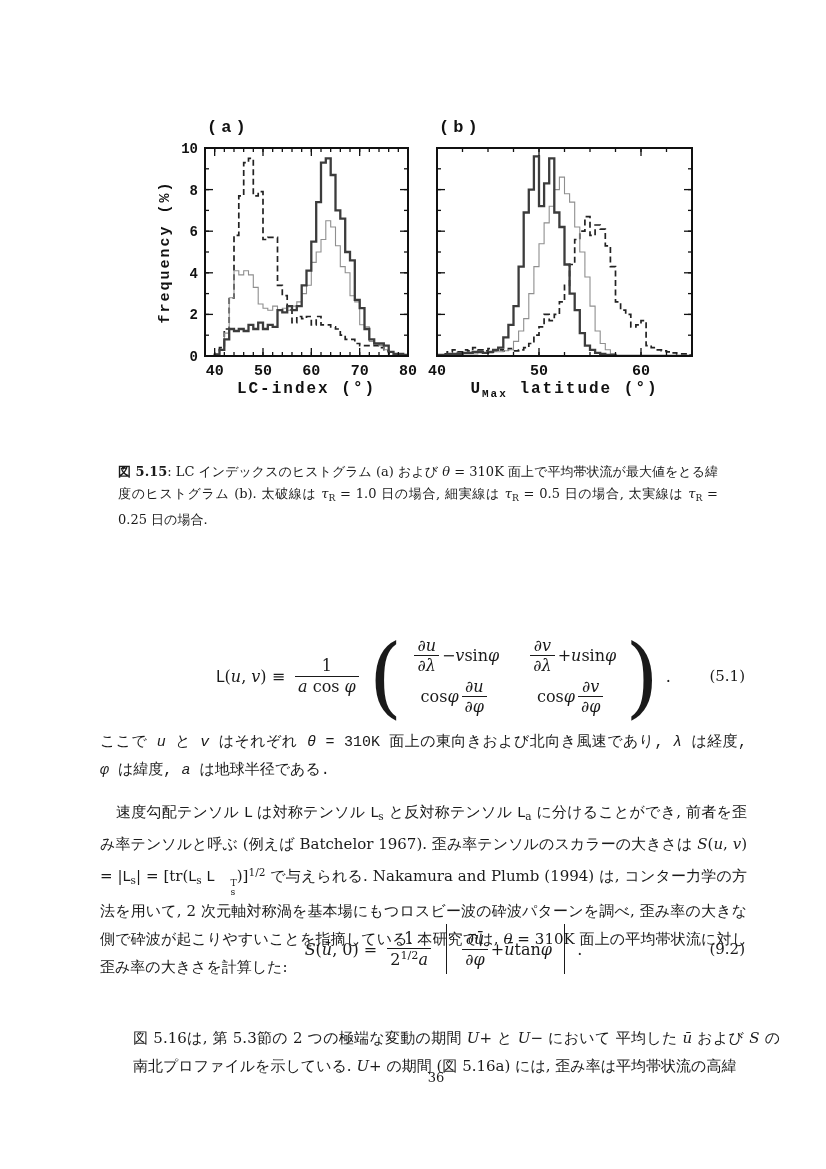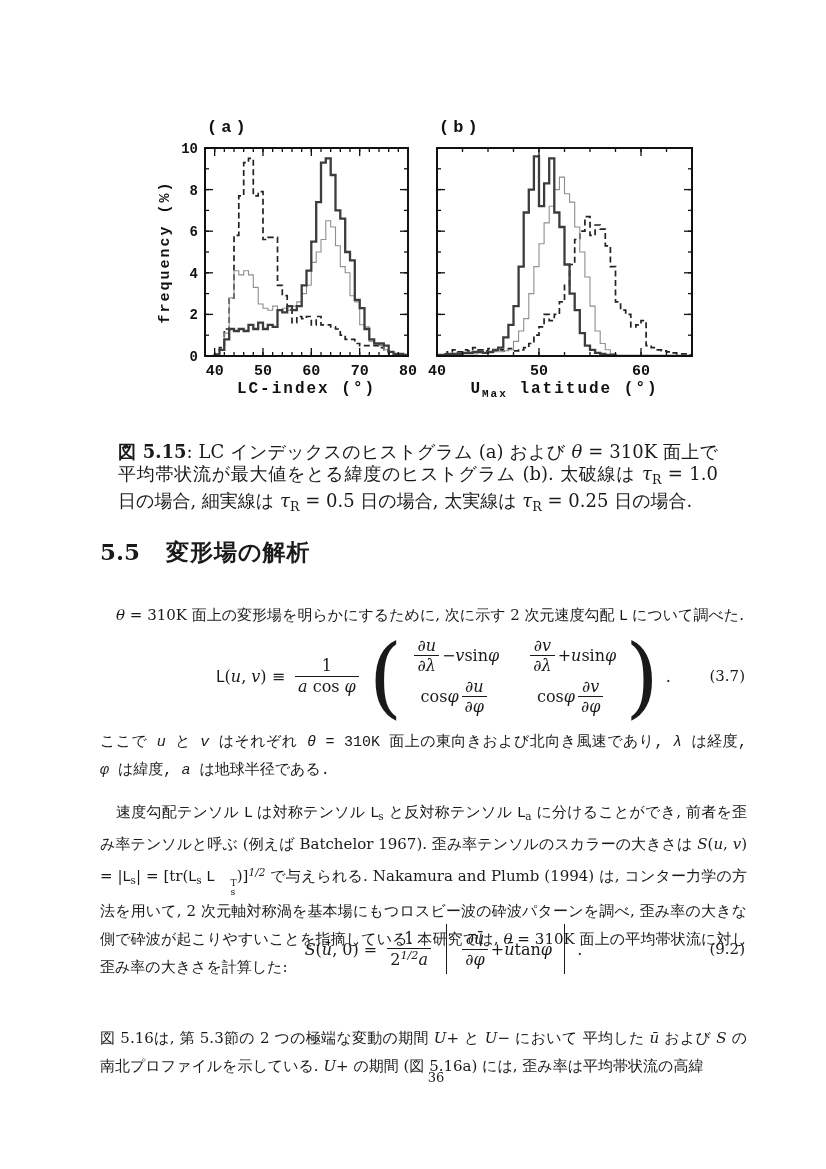--- a/index.html
+++ b/index.html
@@ -1,45 +1,45 @@
 <!DOCTYPE html>
 <html><head>
 <meta charset="utf-8">
 <style>
   html,body{margin:0;padding:0;background:#ffffff;}
   .page{position:relative;width:826px;height:1169px;background:#fff;overflow:hidden;
         font-family:"DejaVu Serif","Liberation Serif",serif;color:#1a1a1a;}
-  .caption{position:absolute;left:118px;top:423px;width:600px;font-size:18px;
+  .caption{position:absolute;left:118px;top:448px;width:600px;font-size:13px;
            line-height:21.5px;text-align:justify;}
   .section-heading{position:absolute;left:100px;top:518px;font-size:23px;font-weight:bold;}
   .section-number{font-family:"DejaVu Serif","Liberation Serif",serif;margin-right:26px;}
   .section-title{font-family:"DejaVu Sans","Liberation Sans",sans-serif;letter-spacing:1px;}
   .para{position:absolute;left:100px;width:647px;font-size:15px;line-height:28px;text-align:justify;}
   .indent{text-indent:16px;}
-  #p1{top:586px;} #p2{top:714px;font-family:Liberation Mono, monospace;} #p3{top:783px;} #p4{top:1009px;}
+  #p1{top:586px;} #p2{top:714px;font-family:Liberation Mono, monospace;} #p3{top:783px;} #p4{top:1009px;margin-left:33px;}
   .eq-row{position:absolute;left:100px;width:647px;display:flex;align-items:center;
           justify-content:center;font-size:16px;}
   #eq1{top:628px;height:96px;} #eq2{top:919px;height:60px;}
   .eq-center{display:flex;align-items:center;gap:7px;padding-left:40px;}
   .eq-number{position:absolute;right:2px;top:50%;transform:translateY(-50%);font-size:15px;}
   .frac{display:inline-flex;flex-direction:column;align-items:center;vertical-align:middle;
         margin:0 3px;line-height:1.2;text-align:center;}
   .fnum{display:block;padding:0 3px;}
   .fden{display:block;border-top:1px solid #1a1a1a;padding:0 3px;}
   .frac.auto .fnum,.frac.auto .fden{font-style:italic;}
   .matrix{display:grid;grid-template-columns:auto auto;column-gap:28px;row-gap:2px;
           justify-items:center;align-items:center;margin:0 2px;}
   .mcell{display:inline-flex;align-items:center;}
   .bigparen{font-size:86px;line-height:1;font-family:"DejaVu Serif",serif;transform:scaleY(1.02);}
   .absbar{width:1.3px;height:50px;background:#1a1a1a;margin:0 5px;align-self:center;}
   .seg-i{font-style:italic;}
   .seg-b{font-weight:bold;}
   .seg-sf{font-family:"DejaVu Sans","Liberation Sans",sans-serif;font-size:0.95em;}
   .seg-sub{font-size:0.7em;vertical-align:-0.3em;}
-  .seg-sup{font-size:0.7em;vertical-align:0.5em;font-style:italic;}
+  .seg-sup{font-size:0.7em;vertical-align:0.5em;}
   .stack{display:inline-flex;flex-direction:column;align-items:flex-start;font-size:0.62em;
          line-height:1.05;vertical-align:-0.45em;}
   .page-number{position:absolute;left:100px;width:672px;top:1070px;text-align:center;font-size:13px;}
 </style>
 </head>
 <body>
 
 <div class="page">
 
   <svg id="figure-svg" width="590" height="292" style="position:absolute;left:135px;top:108px">
@@ -223,25 +223,21 @@
       <line x1="302" y1="81.6" x2="310" y2="81.6" stroke="#111" stroke-width="1.3"></line>
       <line x1="557" y1="81.6" x2="549" y2="81.6" stroke="#111" stroke-width="1.3"></line>
       <line x1="302" y1="40" x2="310" y2="40" stroke="#111" stroke-width="1.3"></line>
       <line x1="557" y1="40" x2="549" y2="40" stroke="#111" stroke-width="1.3"></line>
       <text x="304" y="24" font-size="17" font-weight="bold" fill="#111" style="font-family: &quot;Liberation Mono&quot;, &quot;DejaVu Sans Mono&quot;, monospace; letter-spacing: 4px;">(b)</text>
       <text x="429.5" y="285" text-anchor="middle" font-size="16" font-weight="bold" fill="#111" style="font-family: &quot;Liberation Mono&quot;, &quot;DejaVu Sans Mono&quot;, monospace; letter-spacing: 2px;"><tspan>U</tspan><tspan dy="4" font-size="11">Max</tspan><tspan dy="-4"> latitude (°)</tspan></text>
     </svg>
 
   <p class="caption"><span class="seg-b">図 5.15</span><span class="seg-n">: LC インデックスのヒストグラム (a) および </span><span class="seg-i">θ</span><span class="seg-n"> = 310K 面上で平均帯状流が最大値をとる緯度のヒストグラム (b). 太破線は </span><span class="seg-i">τ</span><span class="seg-sub">R</span><span class="seg-n"> = 1.0 日の場合, 細実線は </span><span class="seg-i">τ</span><span class="seg-sub">R</span><span class="seg-n"> = 0.5 日の場合, 太実線は </span><span class="seg-i">τ</span><span class="seg-sub">R</span><span class="seg-n"> = 0.25 日の場合.</span></p>
 
-  <h2 class="section-heading">
-    <span class="section-number">5.5</span><span class="section-title">変形場の解析</span>
-  </h2>
-
-  <p id="p1" class="para indent"><span class="seg-i">θ</span><span class="seg-n"> = 310K 面上の変形場を明らかにするために, 次に示す 2 次元速度勾配 </span><span class="seg-sf">L</span><span class="seg-n"> について調べた.</span></p>
+
 
   <div id="eq1" class="eq-row">
     <div class="eq-center">
       <span><span class="seg-sf">L</span><span class="seg-n">(</span><span class="seg-i">u</span><span class="seg-n">, </span><span class="seg-i">v</span><span class="seg-n">) ≡</span></span>
       <span class="frac">
         <span class="fnum">1</span>
         <span class="fden"><span class="seg-i">a</span><span class="seg-n"> cos </span><span class="seg-i">φ</span></span>
       </span>
       <span class="bigparen">(</span>
       <span class="matrix">
@@ -280,21 +276,21 @@
             <span class="seg-n"> </span>
             <span class="frac auto">
               <span class="fnum">∂v</span>
               <span class="fden">∂φ</span>
             </span>
           </span>
       </span>
       <span class="bigparen">)</span>
       <span>.</span>
     </div>
-    <span class="eq-number">(3.7)</span>
+    <span class="eq-number">(5.1)</span>
   </div>
 
   <p id="p2" class="para"><span class="seg-n">ここで </span><span class="seg-i">u</span><span class="seg-n"> と </span><span class="seg-i">v</span><span class="seg-n"> はそれぞれ </span><span class="seg-i">θ</span><span class="seg-n"> = 310K 面上の東向きおよび北向き風速であり, </span><span class="seg-i">λ</span><span class="seg-n"> は経度, </span><span class="seg-i">φ</span><span class="seg-n"> は緯度, </span><span class="seg-i">a</span><span class="seg-n"> は地球半径である.</span></p>
 
   <p id="p3" class="para indent"><span class="seg-n">速度勾配テンソル </span><span class="seg-sf">L</span><span class="seg-n"> は対称テンソル </span><span class="seg-sf">L</span><span class="seg-sub">s</span><span class="seg-n"> と反対称テンソル </span><span class="seg-sf">L</span><span class="seg-sub">a</span><span class="seg-n"> に分けることができ, 前者を歪み率テンソルと呼ぶ (例えば Batchelor 1967). 歪み率テンソルのスカラーの大きさは </span><span class="seg-i">S</span><span class="seg-n">(</span><span class="seg-i">u</span><span class="seg-n">, </span><span class="seg-i">v</span><span class="seg-n">) = |</span><span class="seg-sf">L</span><span class="seg-sub">s</span><span class="seg-n">| = [tr(</span><span class="seg-sf">L</span><span class="seg-sub">s</span><span class="seg-n"> </span><span class="seg-sf">L</span><span class="stack">
         <span>T</span>
         <span>s</span>
       </span><span class="seg-n">)]</span><span class="seg-sup">1/2</span><span class="seg-n"> で与えられる. Nakamura and Plumb (1994) は, コンター力学の方法を用いて, 2 次元軸対称渦を基本場にもつロスビー波の砕波パターンを調べ, 歪み率の大きな側で砕波が起こりやすいことを指摘している. 本研究では, </span><span class="seg-i">θ</span><span class="seg-n"> = 310K 面上の平均帯状流に対し歪み率の大きさを計算した:</span></p>
 
   <div id="eq2" class="eq-row">

